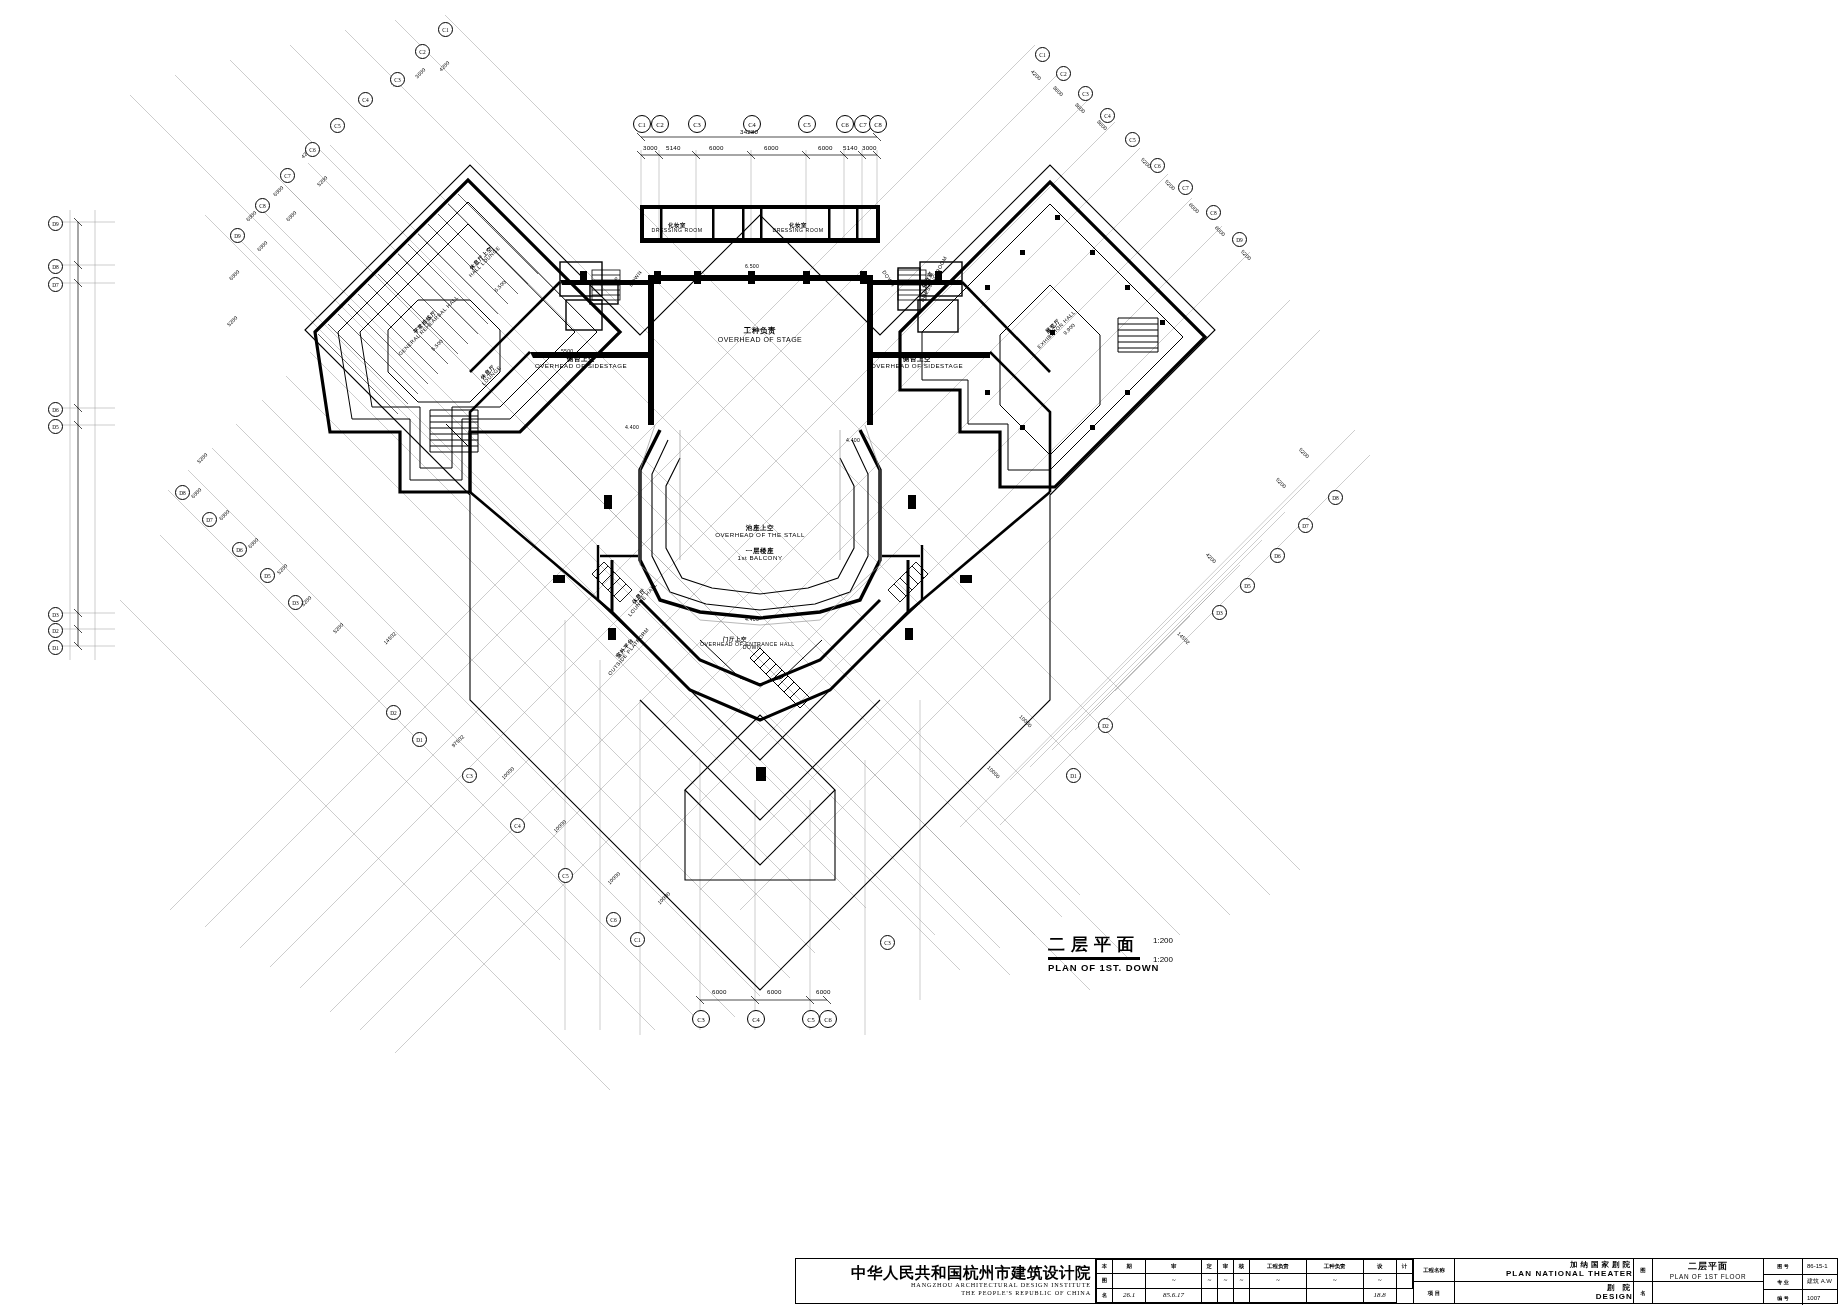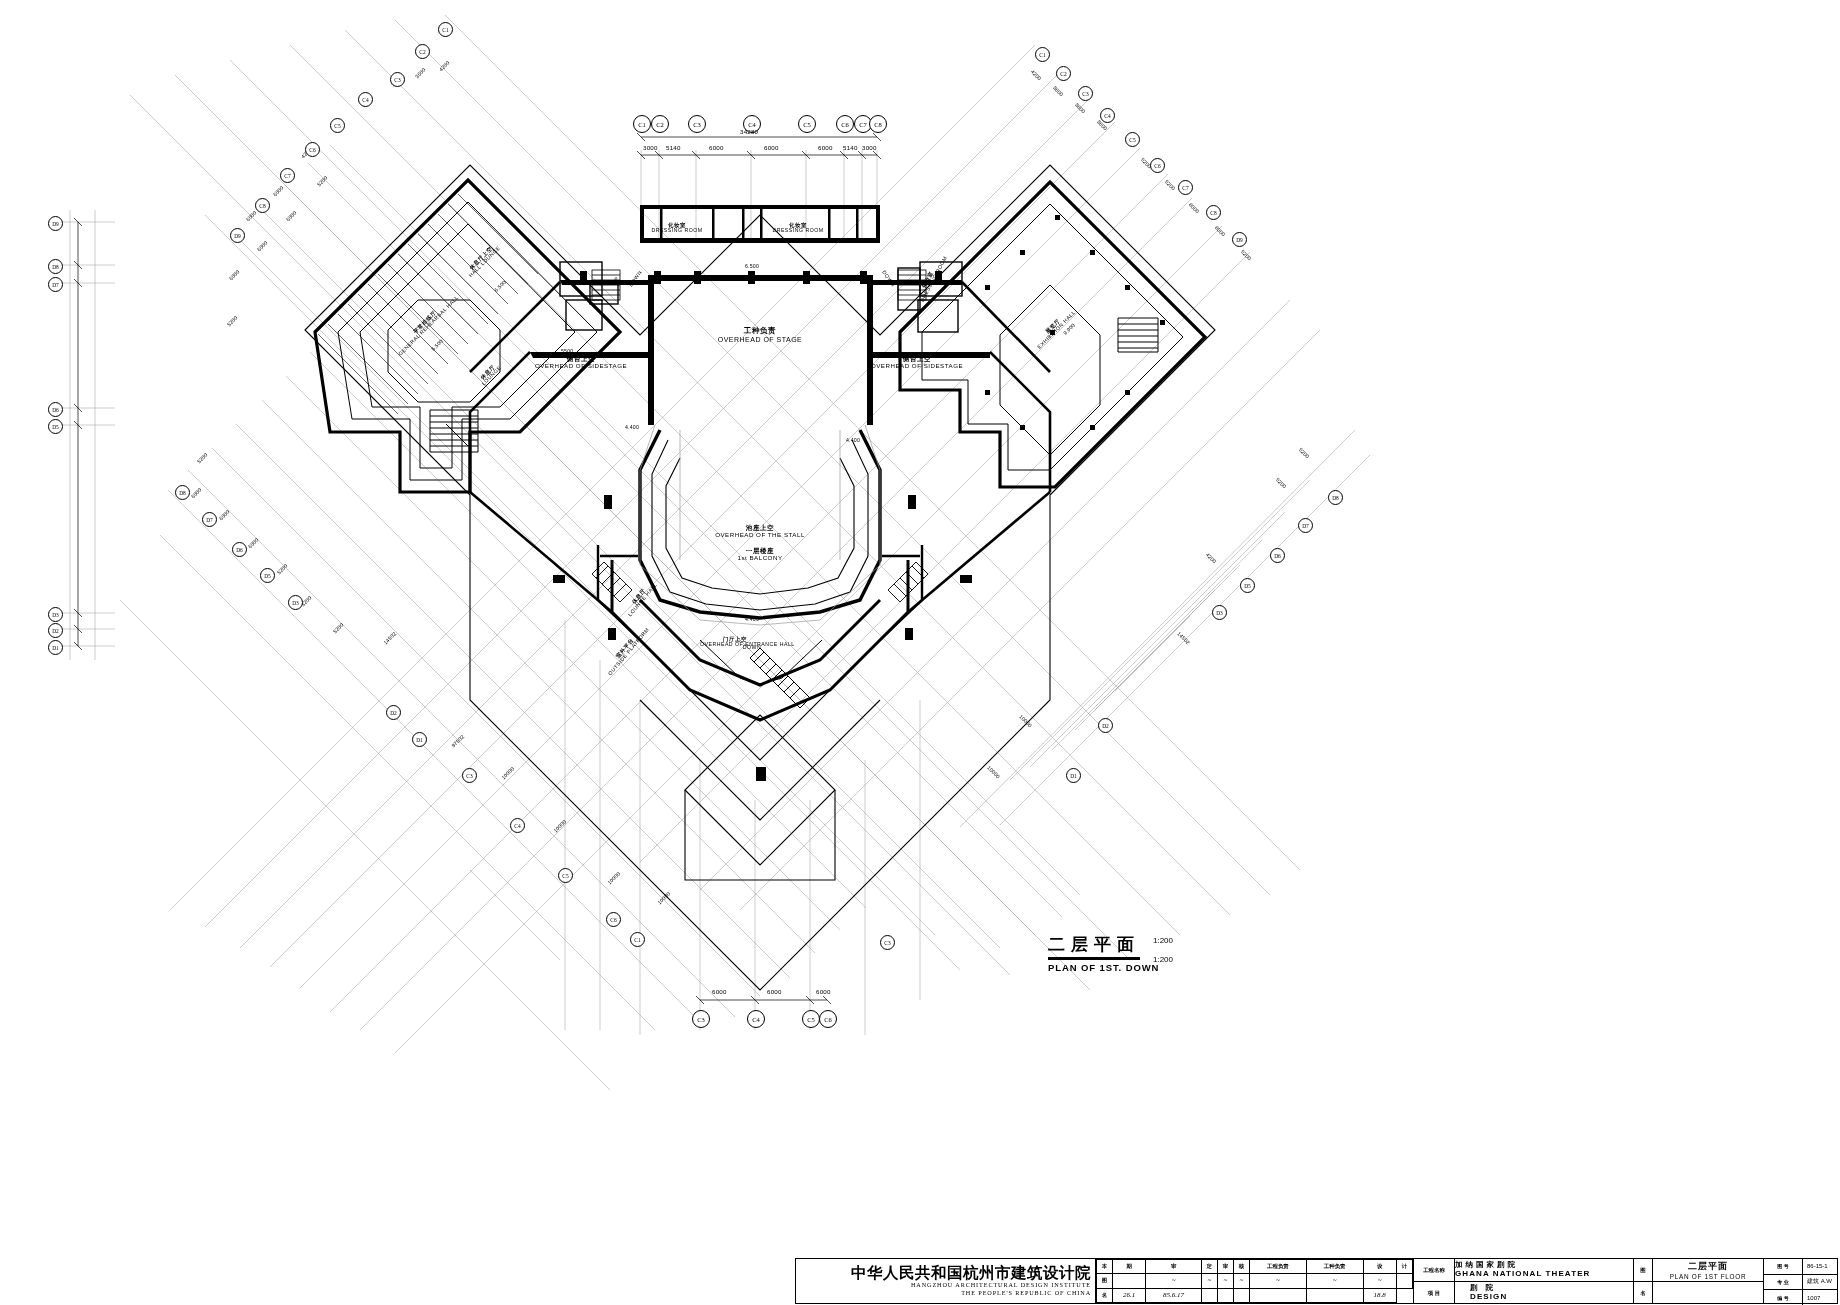--- a/index.html
+++ b/index.html
@@ -27,21 +27,21 @@
   #tb-approvals td{border:0.9px solid #000;font-size:5.2px;text-align:center;
                    padding:0;line-height:1;height:33.3%;}
   #tb-approvals td.lbl{font-size:5.4px;font-weight:bold;}
   #tb-approvals td.sig{font-family:"Liberation Serif",serif;font-style:italic;font-size:7px;}
 
   #tb-project{width:220px;display:block;}
   #tb-project .row{display:flex;height:50%;border-bottom:1px solid #000;}
   #tb-project .row:last-child{border-bottom:none;gap:15px;}
   #tb-project .k{width:40px;border-right:1px solid #000;display:flex;align-items:center;
                  justify-content:center;font-size:5.4px;font-weight:bold;}
-  #tb-project .v{flex:1;display:flex;flex-direction:column;align-items:flex-start;
+  #tb-project .v{flex:1;display:flex;flex-direction:column;align-items:flex-end;
                  justify-content:center;line-height:1.1;}
   #tb-project .v .cn{font-size:7.5px;letter-spacing:3px;font-weight:bold;}
   #tb-project .v .en{font-size:8px;letter-spacing:1.1px;font-weight:bold;}
 
   #tb-sheet{width:130px;display:block;}
   #tb-sheet .row{display:flex;height:50%;border-bottom:1px solid #000;}
   #tb-sheet .row:last-child{border-bottom:none;}
   #tb-sheet .k{width:18px;border-right:1px solid #000;display:flex;align-items:center;
                justify-content:center;font-size:5.4px;font-weight:bold;}
   #tb-sheet .v{flex:1;display:flex;flex-direction:column;align-items:center;justify-content:center;}
@@ -694,21 +694,21 @@
         </tr>
       </tbody>
         </table>
     </div>
 
     <div class="tb-cell" id="tb-project">
       <div class="row">
         <div class="k">工程名称</div>
         <div class="v">
           <span class="cn">加纳国家剧院</span>
-          <span class="en">GHANA  NATIONAL  THEATER</span>
+          <span class="en">PLAN  NATIONAL  THEATER</span>
         </div>
       </div>
       <div class="row">
         <div class="k">项  目</div>
         <div class="v">
           <span class="cn">剧    院</span>
           <span class="en">DESIGN</span>
         </div>
       </div>
     </div>

